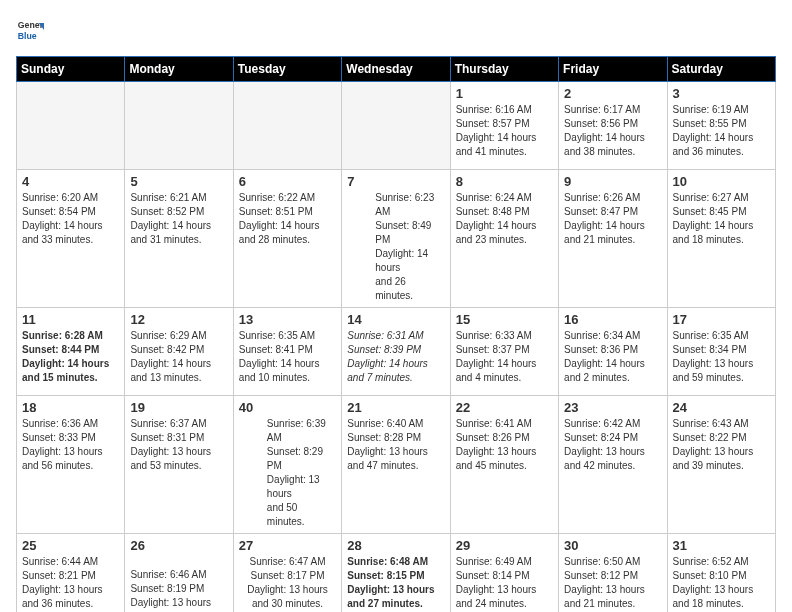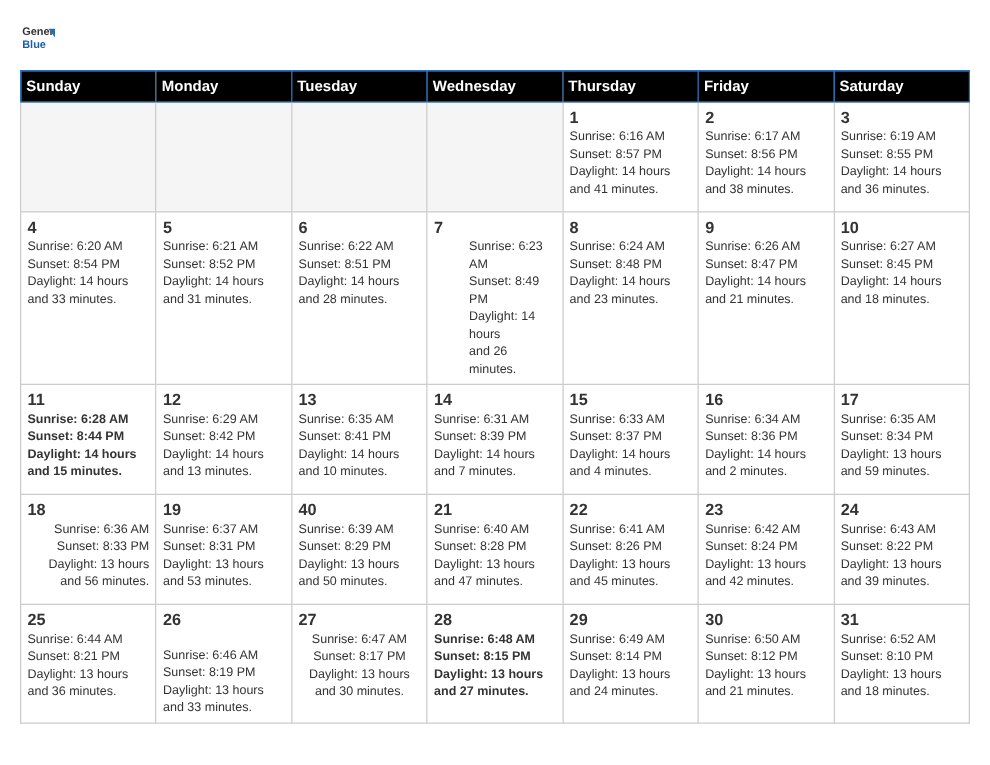--- a/index.html
+++ b/index.html
@@ -210,21 +210,21 @@
         </td>
         <td>
           <div class="day-num">13</div>
           <div class="cell-info" style="white-space: pre-line;">Sunrise: 6:35 AM
 Sunset: 8:41 PM
 Daylight: 14 hours
 and 10 minutes.</div>
         </td>
         <td>
           <div class="day-num">14</div>
-          <div class="cell-info" style="white-space: pre-line;">Sunrise: 6:31 AM
+          <div class="cell-info" style="white-space: pre-line; font-style: italic;">Sunrise: 6:31 AM
 Sunset: 8:39 PM
 Daylight: 14 hours
 and 7 minutes.</div>
         </td>
         <td>
           <div class="day-num">15</div>
           <div class="cell-info" style="white-space: pre-line;">Sunrise: 6:33 AM
 Sunset: 8:37 PM
 Daylight: 14 hours
 and 4 minutes.</div>
@@ -240,35 +240,35 @@
           <div class="day-num">17</div>
           <div class="cell-info" style="white-space: pre-line;">Sunrise: 6:35 AM
 Sunset: 8:34 PM
 Daylight: 13 hours
 and 59 minutes.</div>
         </td>
       </tr>
       <tr>
         <td>
           <div class="day-num">18</div>
-          <div class="cell-info" style="white-space: pre-line; text-align: right;">Sunrise: 6:36 AM
+          <div class="cell-info" style="white-space: pre-line;">Sunrise: 6:36 AM
 Sunset: 8:33 PM
 Daylight: 13 hours
 and 56 minutes.</div>
         </td>
         <td>
           <div class="day-num">19</div>
           <div class="cell-info" style="white-space: pre-line;">Sunrise: 6:37 AM
 Sunset: 8:31 PM
 Daylight: 13 hours
 and 53 minutes.</div>
         </td>
         <td>
           <div class="day-num">40</div>
-          <div class="cell-info" style="white-space: pre-line;">Sunrise: 6:39 AM
+          <div class="cell-info" style="white-space: pre-line; margin-left: 28px;">Sunrise: 6:39 AM
 Sunset: 8:29 PM
 Daylight: 13 hours
 and 50 minutes.</div>
         </td>
         <td>
           <div class="day-num">21</div>
           <div class="cell-info" style="white-space: pre-line;">Sunrise: 6:40 AM
 Sunset: 8:28 PM
 Daylight: 13 hours
 and 47 minutes.</div>

